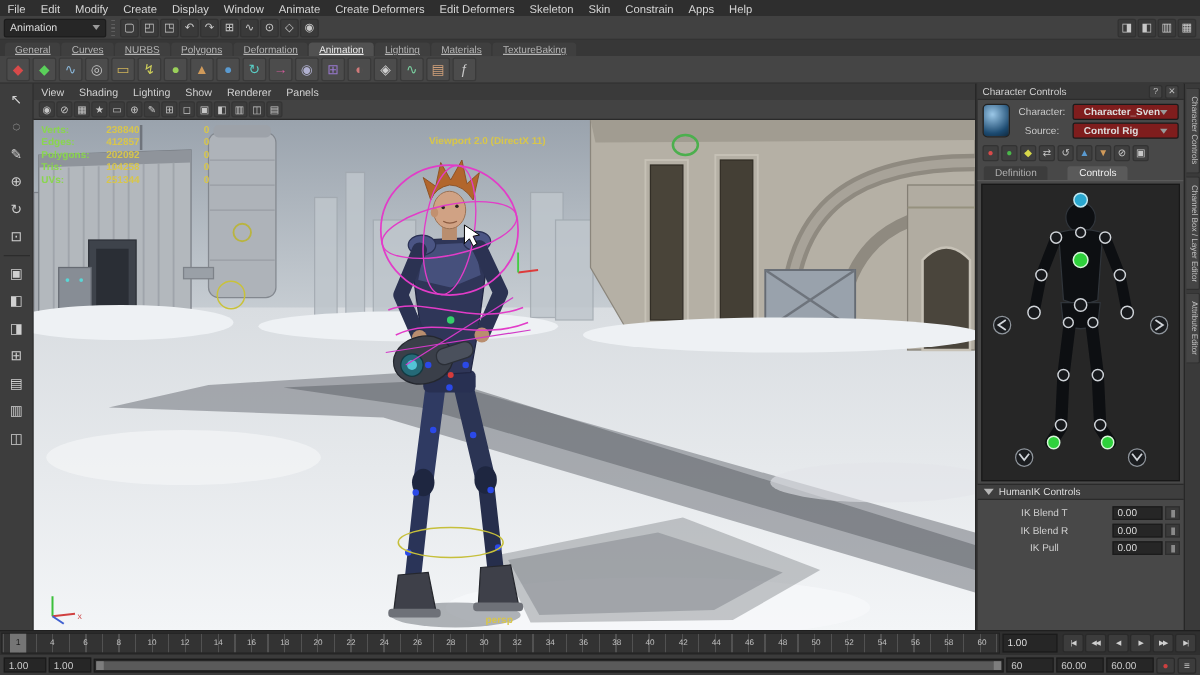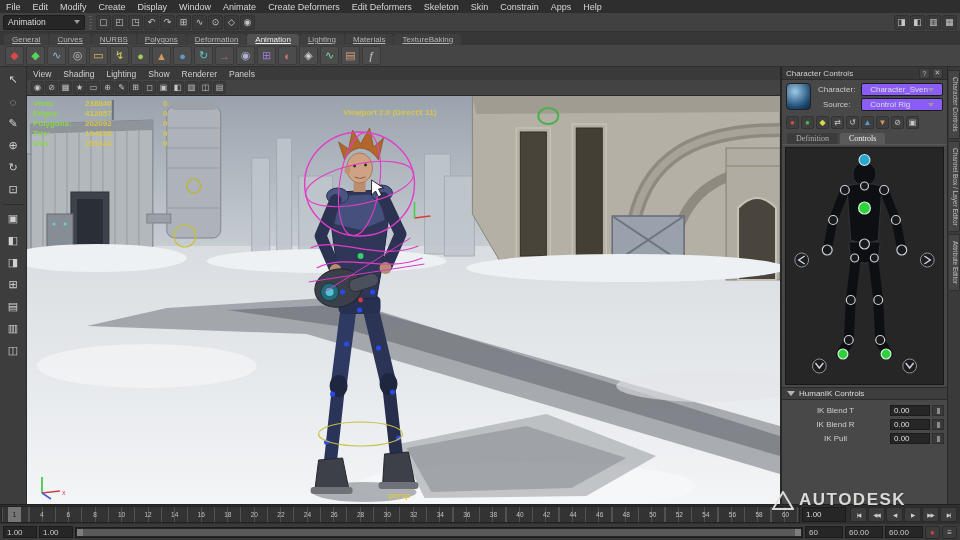--- a/index.html
+++ b/index.html
@@ -55,24 +55,24 @@
 
   
   .charpanel { width:166px; background:#484848; display:flex; flex-direction:column; border-left:1px solid #272727; }
   .cc-titlebar { height:13px; background:#383838; display:flex; align-items:center; font-size:8px; color:#cfcfcf; padding:0 4px; border-bottom:1px solid #2c2c2c; }
   .cc-tb-icon { width:11px; height:11px; font-size:7px; color:#bcbcbc; margin-left:2px; background:#434343; border:1px solid #303030; border-radius:2px; }
   .cc-top { display:flex; padding:3px 4px; gap:4px; }
   .cc-bigicon { width:27px; height:27px; border-radius:4px; border:1px solid #222; background:radial-gradient(circle at 35% 30%, #9cc8e8, #1c4a70 70%, #10283c); }
   .cc-combos { flex:1; display:flex; flex-direction:column; gap:2px; }
   .cc-combo-row { display:flex; align-items:center; height:13px; }
   .cc-combo-label { width:46px; text-align:center; padding-right:3px; font-size:8px; color:#c9c9c9; }
-  .cc-combo { flex:1; height:13px; background:#8b5cf6; border:1px solid #1b1b1b; border-radius:2px; display:flex; align-items:center; justify-content:space-between; padding:0 8px; font-size:8px; color:#ddd; }
+  .cc-combo { flex:1; height:13px; background:#7f1d1d; border:1px solid #1b1b1b; border-radius:2px; display:flex; align-items:center; justify-content:space-between; padding:0 8px; font-size:8px; color:#ddd;font-weight:bold; }
   .cc-iconrow { height:16px; display:flex; align-items:center; padding:0 4px; gap:2px; }
   .cc-icon { width:13px; height:13px; font-size:8px; background:#3f3f3f; border:1px solid #333; border-radius:2px; }
-  .cc-tabs { height:15px; display:flex; align-items:flex-end; padding-left:5px; gap:2px; border-bottom:1px solid #5a5a5a;font-family:Liberation Serif, serif; }
+  .cc-tabs { height:15px; display:flex; align-items:flex-end; padding-left:5px; gap:16px; border-bottom:1px solid #5a5a5a; }
   .cc-tab { font-size:8px; color:#b0b0b0; padding:1px 9px; background:#3c3c3c; border-radius:2px 2px 0 0; }
   .cc-tab.active { background:#5a5a5a; color:#f0f0f0; }
   .cc-diagram { height:238px; margin:2px 3px; background:#262626; border:1px solid #181818; position:relative; }
   .cc-diagram svg { position:absolute; inset:0; width:100%; height:100%; }
   .hik-header { height:13px; background:#3e3e3e; border-top:1px solid #2a2a2a; border-bottom:1px solid #2a2a2a; display:flex; align-items:center; gap:4px; padding:0 5px; font-size:8px; color:#dcdcdc; }
   .tri-down { width:0; height:0; border-left:4px solid transparent; border-right:4px solid transparent; border-top:5px solid #b5b5b5; }
   .hik-rows { padding:3px 3px; }
   .hik-row { display:flex; align-items:center; height:14px; }
   .hik-label { flex:1; text-align:center; font-size:8px; color:#cfcfcf; padding-right:4px; }
   .hik-value { width:40px; height:11px; background:#262626; border:1px solid #1b1b1b; font-size:8px; color:#ddd; padding:0 3px; line-height:10px; }
@@ -628,20 +628,14 @@
         <div class="rg-field w38">60</div>
         <div class="rg-field w38">60.00</div>
         <div class="rg-field w38">60.00</div>
       </div>
     <div class="row" style="gap:2px">
         <div class="rg-btn icon-cell" style="color: rgb(204, 64, 64);">●</div>
         <div class="rg-btn icon-cell" style="color: rgb(200, 200, 200);">≡</div>
       </div>
   </div>
 
-  <div class="watermark">
-    <svg width="22" height="19">
-      <polygon points="11,1 21,18 1,18" fill="none" stroke="#e2e2e0" stroke-width="2"></polygon>
-    </svg>
-    <span class="watermark-text">AUTODESK</span>
-  </div>
 
 </div>
 
 </body></html>

